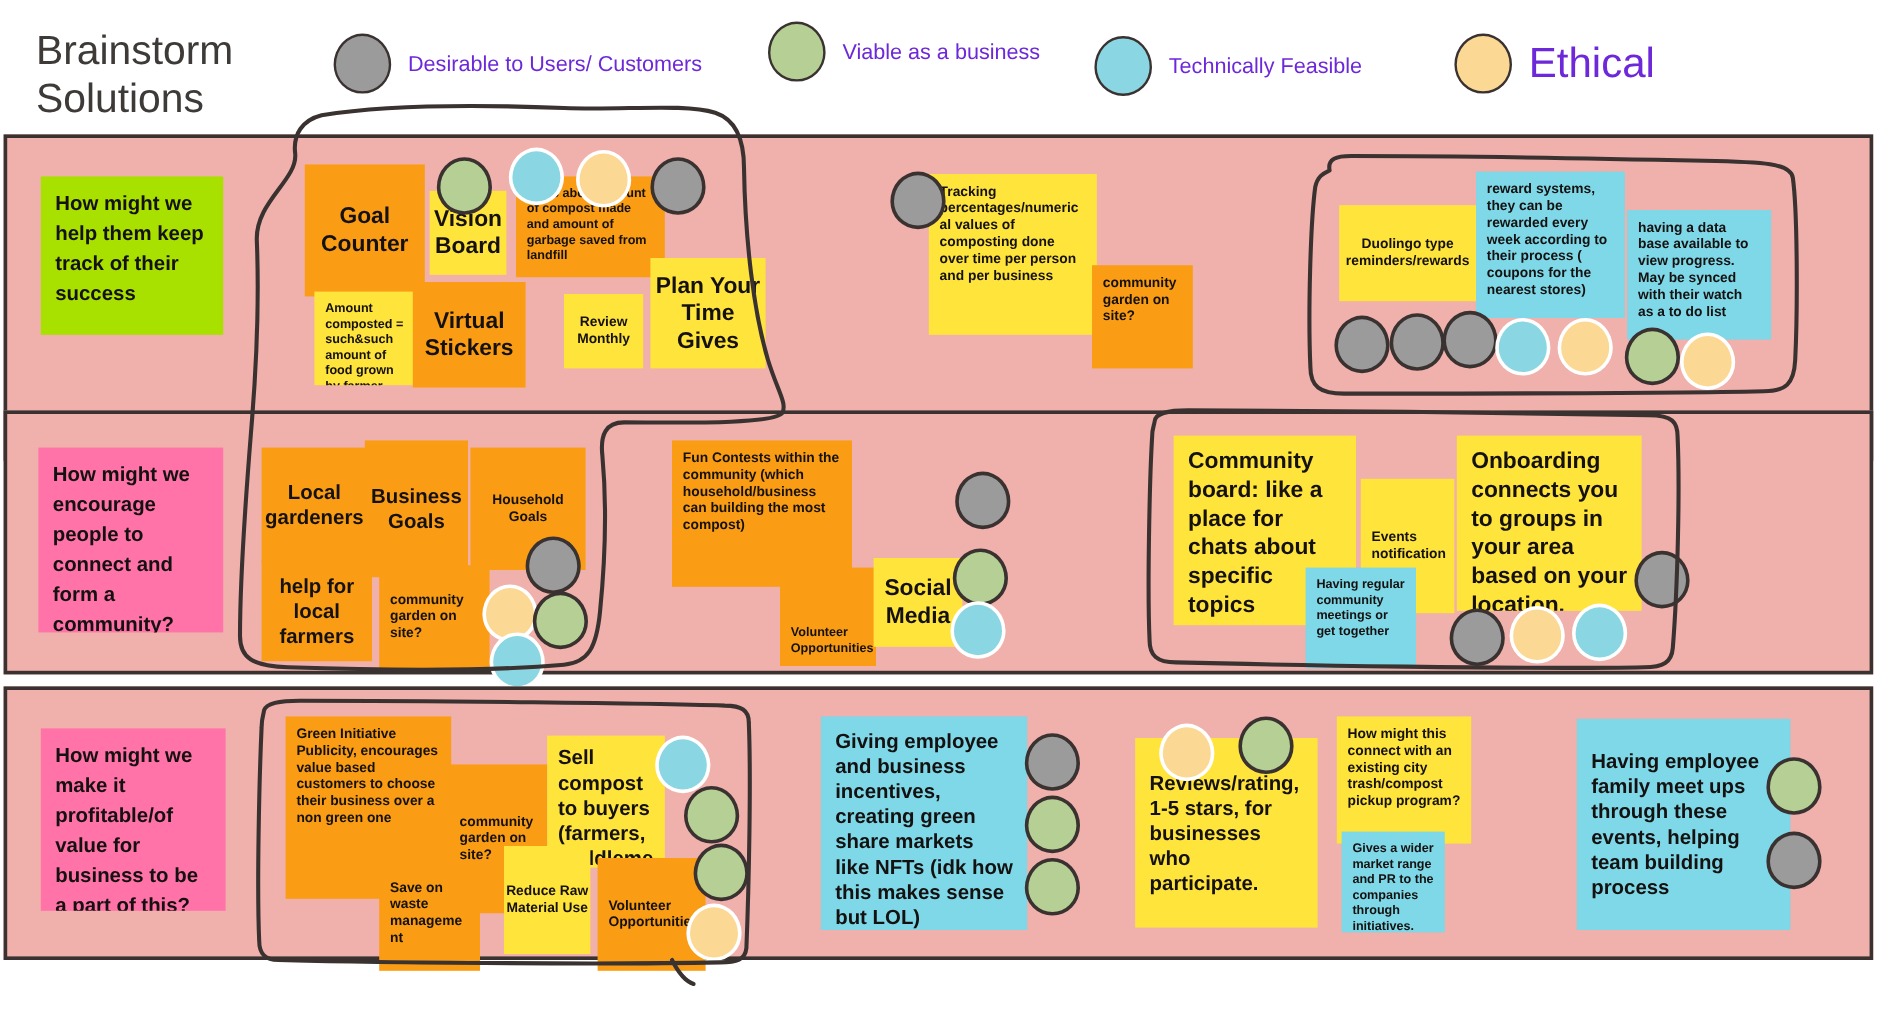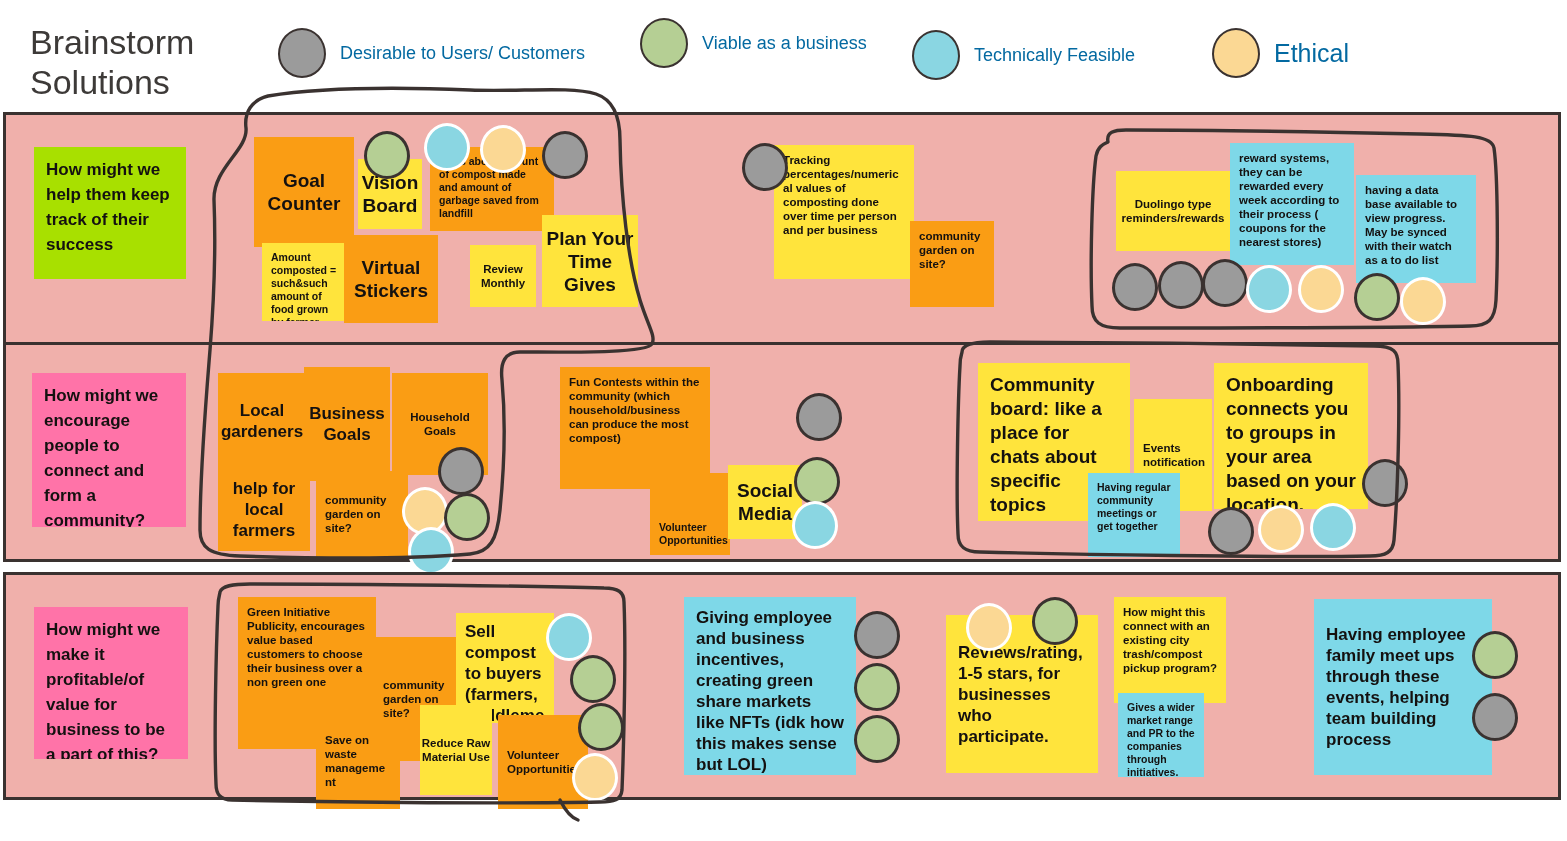--- a/index.html
+++ b/index.html
@@ -6,21 +6,21 @@
   body{width:1567px;height:841px;position:relative;overflow:hidden;
        font-family:"Liberation Sans","DejaVu Sans",sans-serif;}
 
   
   #header{position:absolute;left:0;top:0;width:1567px;height:112px;}
   #board-title{position:absolute;left:30px;top:22px;width:240px;
                font-size:34px;line-height:40px;color:#3d3a38;font-weight:400;}
   .legend-item{position:absolute;display:flex;align-items:center;}
   .legend-dot{width:44px;height:46px;border-radius:50% 50% 50% 50%/52% 52% 48% 48%;
               border:2px solid #3a3230;flex:0 0 auto;}
-  .legend-label{margin-left:14px;font-size:18px;line-height:23px;color:#0369a1;}
+  .legend-label{margin-left:14px;font-size:18px;line-height:23px;color:#6d28d9;}
 
   
   .row{position:absolute;left:3px;width:1558px;background:#f0b0ab;
        border:3px solid #3a3230;box-sizing:border-box;}
   #row-0{top:112px;height:272px;padding-left:35px;}
   #row-1{top:342px;height:220px;}
   #row-2{top:572px;height:228px;}
 
   
   .note{position:absolute;box-sizing:border-box;color:#141110;
@@ -72,21 +72,21 @@
     <div class="legend-label">Viable as a business</div>
   </div>
 
   <div class="legend-item" style="left:912px;top:30px;">
     <div class="legend-dot" style="background:#8ad6e2"></div>
     <div class="legend-label">Technically Feasible</div>
   </div>
 
   <div class="legend-item" style="left:1212px;top:28px;">
     <div class="legend-dot" style="background:#fbd894"></div>
-    <div class="legend-label" style="font-size:25px;line-height:32px;">Ethical</div>
+    <div class="legend-label" style="font-size:35px;line-height:32px;">Ethical</div>
   </div>
 </div>
 
 <div class="row" id="row-0">
   <div class="note n-green q pad" style="left:28px;top:32px;width:152px;height:132px;">How might we help them keep track of their success</div>
 
   <div class="note n-orange big ctr" style="left:248px;top:22px;width:100px;height:110px;">Goal Counter</div>
   <div class="note n-yellow big ctr" style="left:352px;top:44px;width:64px;height:70px;">Vision Board</div>
   <div class="note n-orange xsml pad-s" style="left:424px;top:32px;width:124px;height:84px;">Msgs about amount of compost made and amount of garbage saved from landfill</div>
   <div class="note n-yellow xsml pad-s" style="left:256px;top:128px;width:86px;height:78px;">Amount composted = such&amp;such amount of food grown by farmer</div>
@@ -118,21 +118,21 @@
 
 <div class="row" id="row-1">
   <div class="note n-pink q pad" style="left:26px;top:28px;width:154px;height:154px;">How might we encourage people to connect and form a community?</div>
 
   <div class="note n-orange med ctr" style="left:212px;top:28px;width:88px;height:96px;">Local gardeners</div>
   <div class="note n-orange med ctr" style="left:298px;top:22px;width:86px;height:114px;">Business Goals</div>
   <div class="note n-orange sml ctr" style="left:386px;top:28px;width:96px;height:102px;padding:0 10px;">Household Goals</div>
   <div class="note n-orange med ctr" style="left:212px;top:122px;width:92px;height:84px;">help for local farmers</div>
   <div class="note n-orange sml pad-s" style="left:310px;top:126px;width:92px;height:86px;display:flex;align-items:center;">community garden on site?</div>
 
-  <div class="note n-orange sml pad-s" style="left:554px;top:22px;width:150px;height:122px;">Fun Contests within the community (which household/business can produce the most compost)</div>
+  <div class="note n-orange sml pad-s" style="left:554px;top:22px;width:150px;height:122px;">Fun Contests within the community (which household/business can building the most compost)</div>
   <div class="note n-orange xsml pad-s" style="left:644px;top:128px;width:80px;height:82px;display:flex;align-items:flex-end;">Volunteer Opportunities</div>
   <div class="note n-yellow big ctr" style="left:722px;top:120px;width:74px;height:74px;">Social Media</div>
 
   <div class="note n-yellow med pad" style="left:972px;top:18px;width:152px;height:158px;font-size:19px;line-height:24px;">Community board: like a place for chats about specific topics</div>
   <div class="note n-yellow sml pad-s" style="left:1128px;top:54px;width:78px;height:112px;display:flex;align-items:center;">Events notification</div>
   <div class="note n-cyan xsml pad-s" style="left:1082px;top:128px;width:92px;height:84px;">Having regular community meetings or get together</div>
   <div class="note n-yellow med pad" style="left:1208px;top:18px;width:154px;height:146px;font-size:19px;line-height:24px;">Onboarding connects you to groups in your area based on your location.</div>
 
   <div class="dot d-grey" style="left:432px;top:102px;"></div>
   <div class="dot d-amber ring" style="left:396px;top:142px;"></div>

